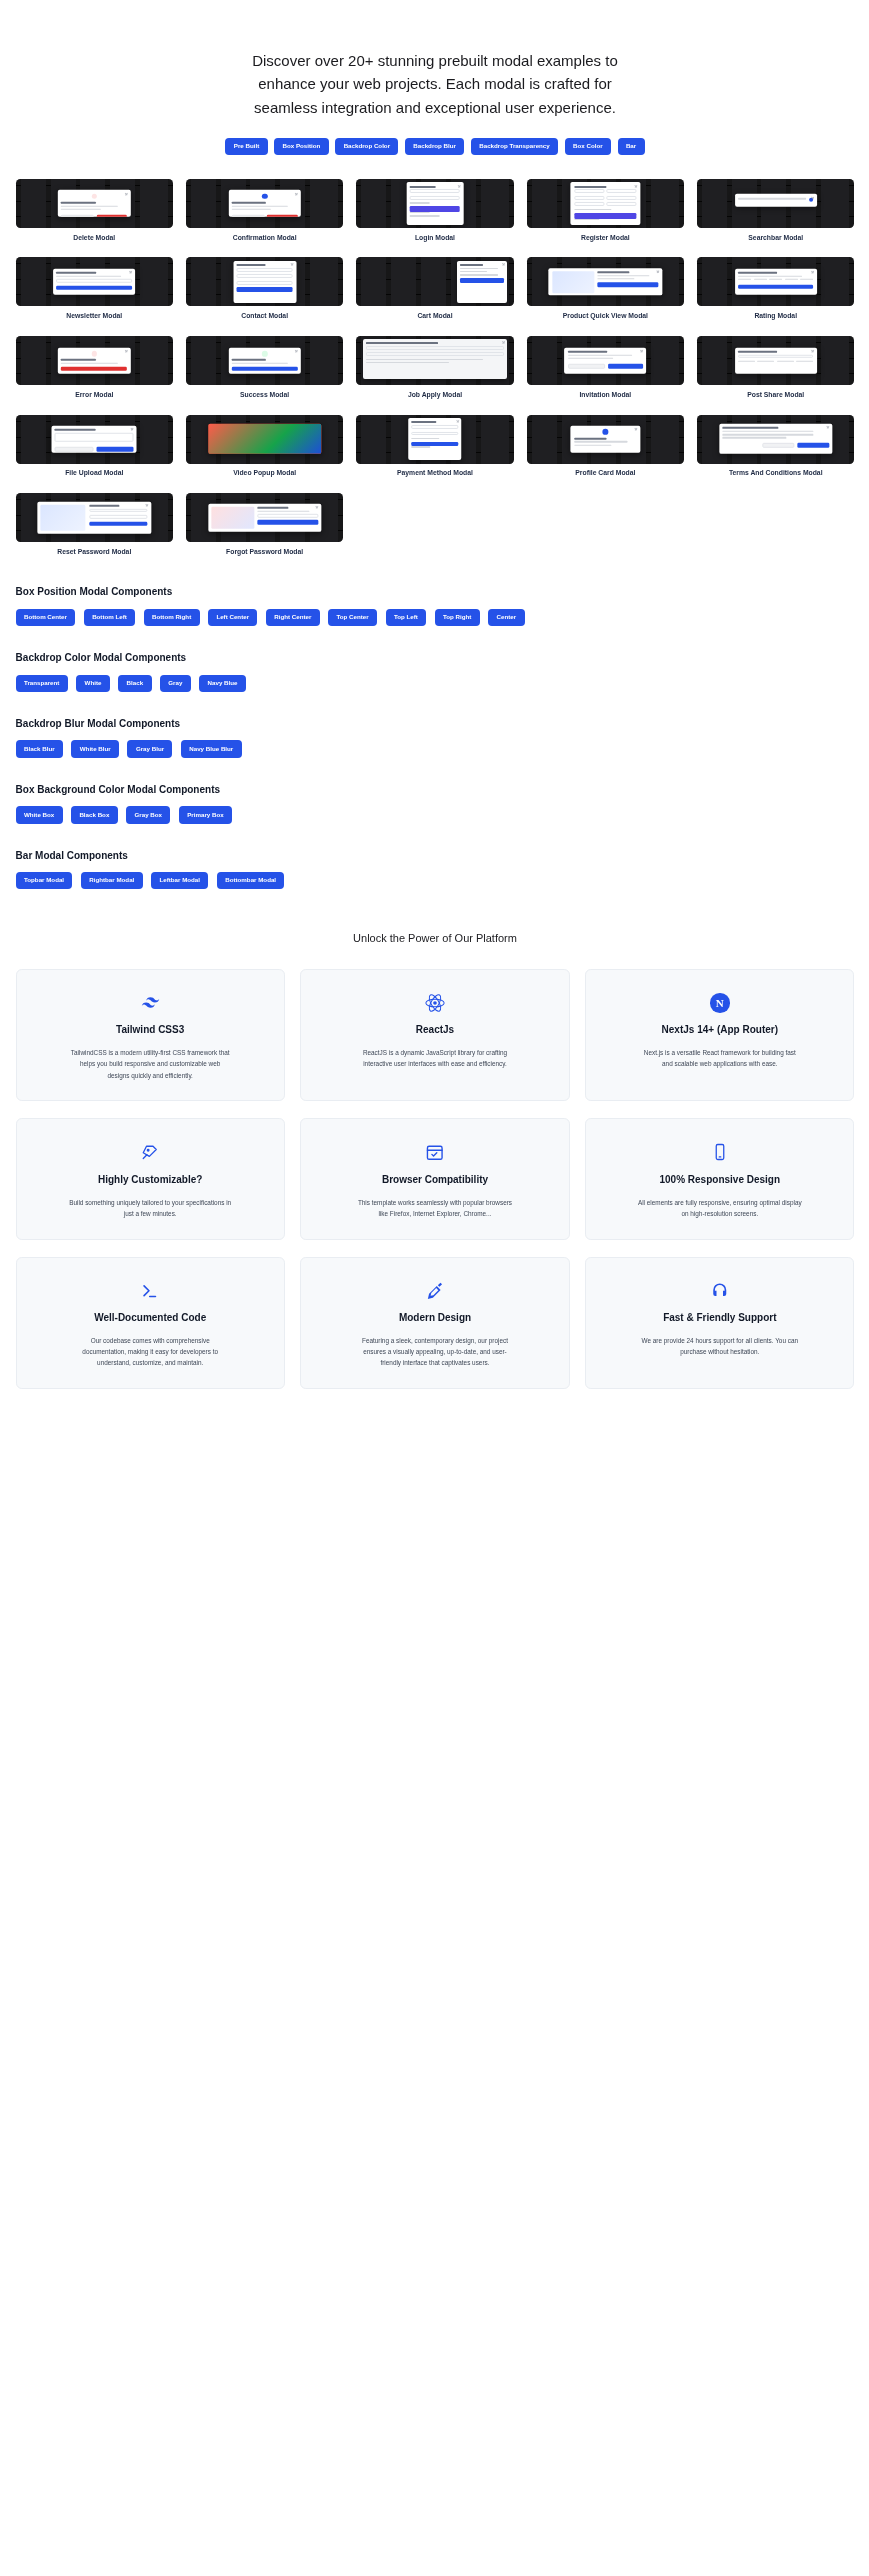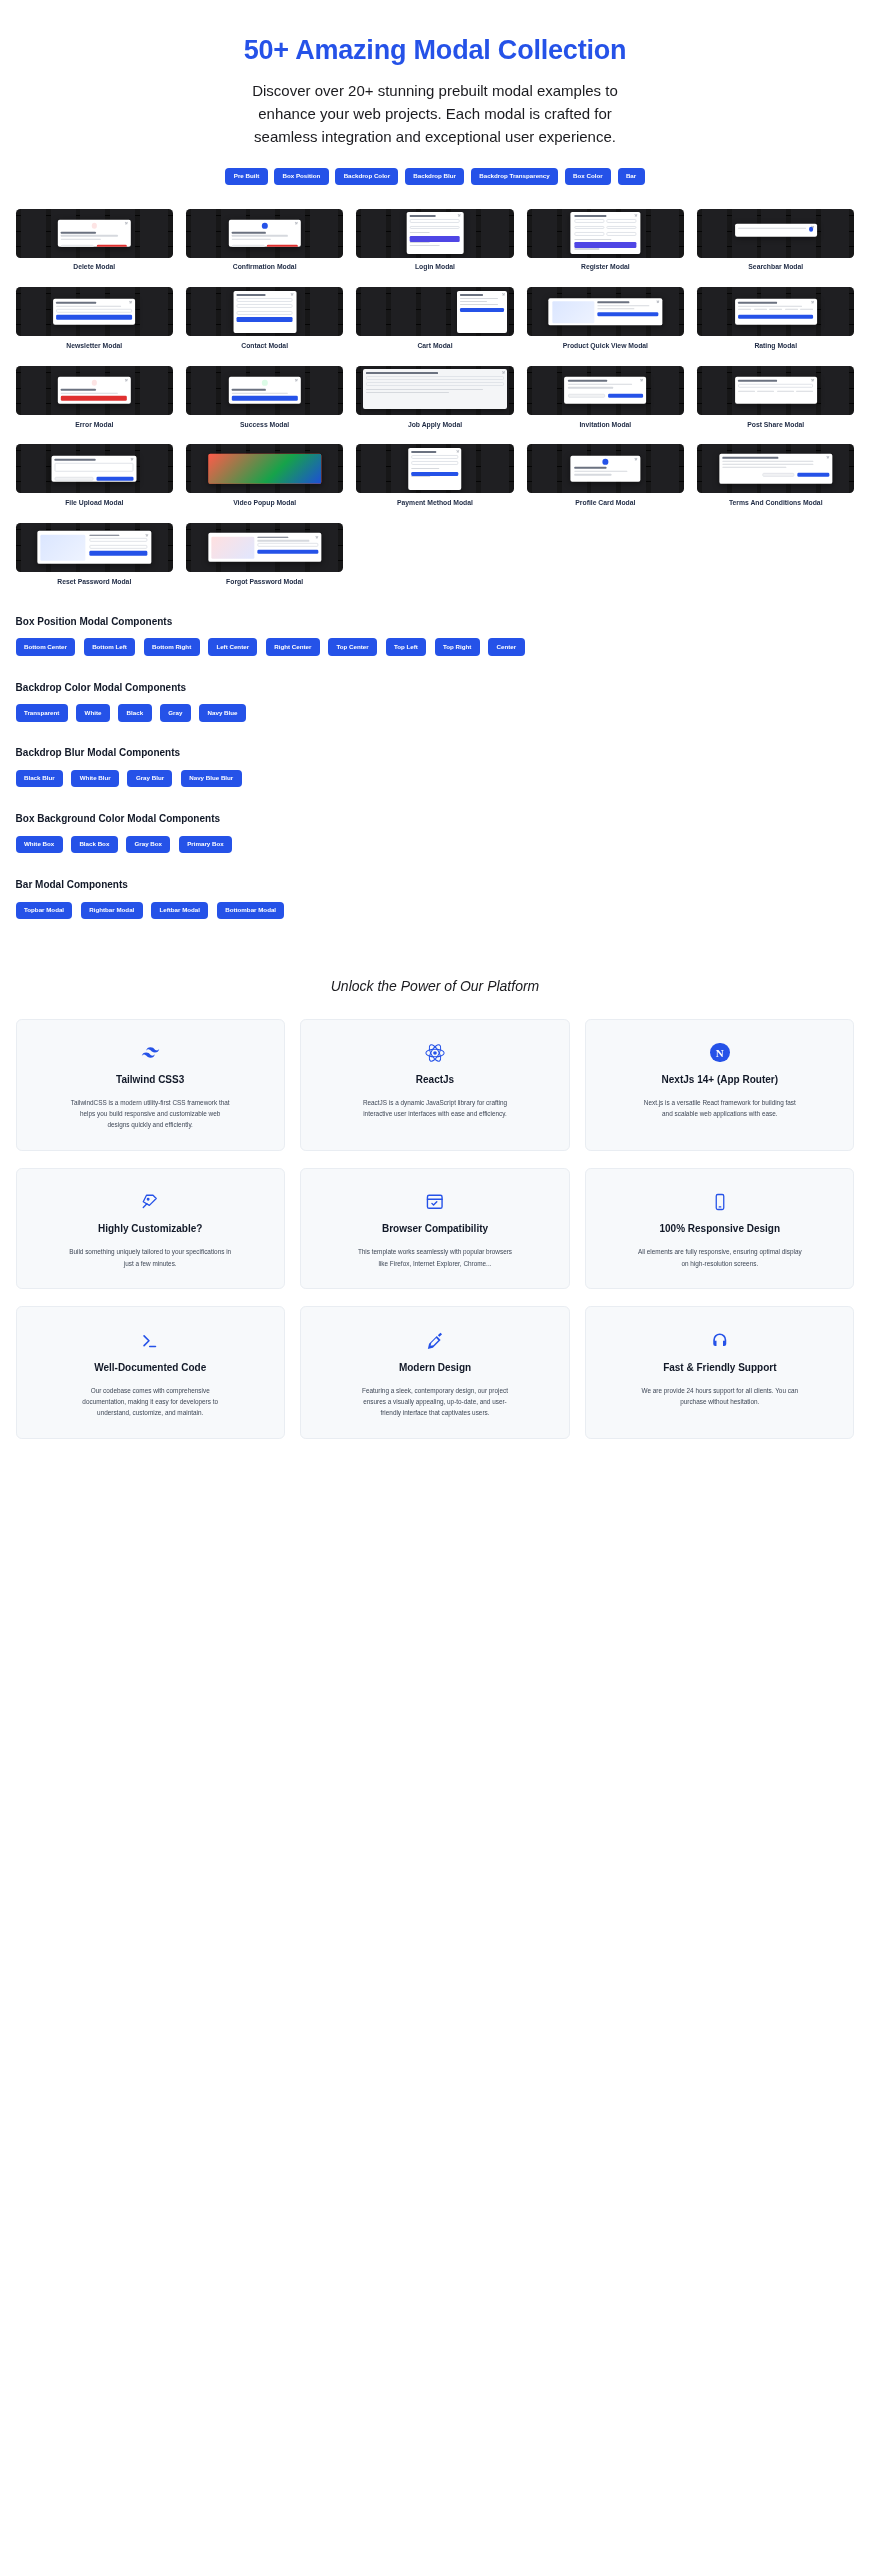--- a/index.html
+++ b/index.html
@@ -188,24 +188,23 @@
   
   .features { padding: 38px 0 31px; }
   .features-head { text-align: center; margin-bottom: 25px; }
   .features-title {
     font-size: 20px;
     font-weight: bold;
     color: #2552e8;
     letter-spacing: -0.1px;
   }
   .features-sub {
-    margin-top: 18px;
-    font-size: 14px;
+    margin-top: 2px;
+    font-size: 11px;
     color: #1b1b1f;
-    font-style: italic;
   }
   .feature-grid {
     display: grid;
     grid-template-columns: repeat(3, 1fr);
     gap: 17px 15.6px;
     padding: 0 15.6px;
   }
   .feature-card {
     background: #f7f9fb;
     border: 0.6px solid #e9edf2;
@@ -252,21 +251,20 @@
     font-weight: bold;
     font-family: "Liberation Serif", serif;
   }
 </style>
 </head>
 <body>
 
 <div class="page">
 
   <header class="hero">
-    <h1 class="hero-title">50+ Amazing Modal Collection</h1>
     <p class="hero-sub">Discover over 20+ stunning prebuilt modal examples to enhance your web projects. Each modal is crafted for seamless integration and exceptional user experience.</p>
     <nav class="hero-nav" id="hero-nav">
         <button class="btn">Pre Built</button>
         <button class="btn">Box Position</button>
         <button class="btn">Backdrop Color</button>
         <button class="btn">Backdrop Blur</button>
         <button class="btn">Backdrop Transparency</button>
         <button class="btn">Box Color</button>
         <button class="btn">Bar</button>
       </nav>

